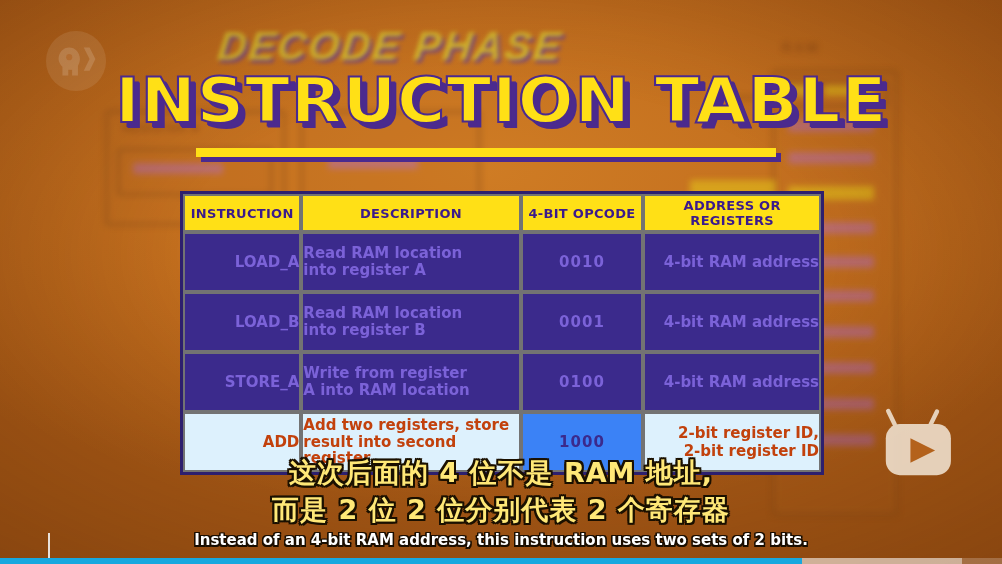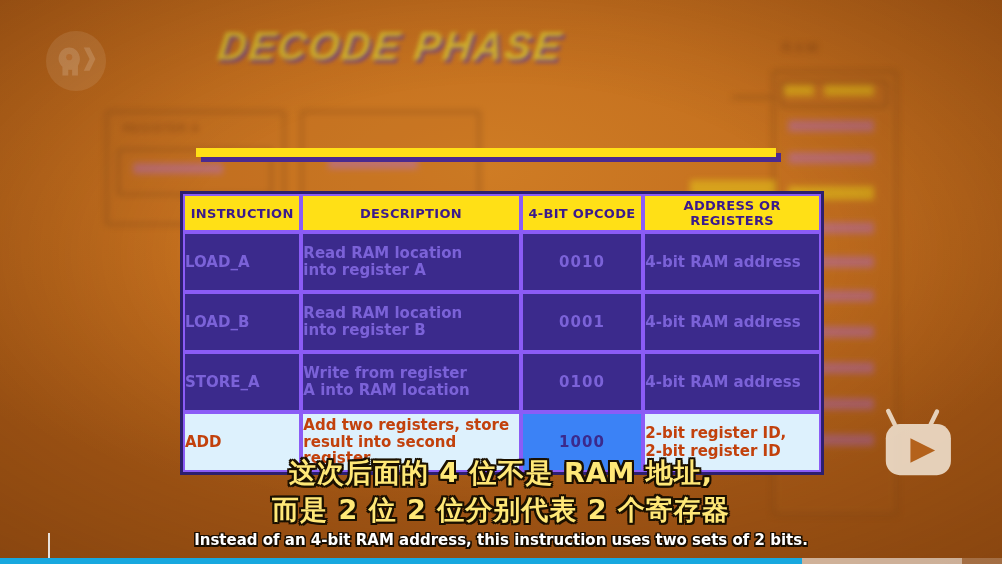--- a/index.html
+++ b/index.html
@@ -55,42 +55,42 @@
     background:#ffe016;box-shadow:5px 5px 0 #4b2a8e;
   }
   
   #tbl{
     position:absolute;left:183px;top:194px;width:638px;
     border-collapse:separate;border-spacing:0;
     background:#3b2a8c;
     outline:3px solid #2d1f6e;
   }
   #tbl td,#tbl th{
-    border:2px solid #8b5cf6;
+    border:2px solid #737373;
     padding:0;vertical-align:middle;
   }
   #tbl thead th{
     background:#ffe016;color:#3b1a8c;
     font-family:"DejaVu Sans",sans-serif;
     font-size:13px;font-weight:bold;letter-spacing:.3px;
     height:34px;text-align:center;
     transform:scaleX(1.0);
   }
   .c-instr{width:115px;}
   .c-desc{width:222px;}
   .c-op{width:122px;}
   .c-addr{width:179px;margin-top:32px;}
   #tbl tbody tr{height:60px;}
   #tbl tbody td{
     background:#3b2a8c;color:#7b62d8;
     font-family:"DejaVu Sans",sans-serif;
     font-weight:bold;font-size:15px;
   }
   td.mono{font-family:"DejaVu Sans Mono",monospace;font-size:15px;letter-spacing:1px;text-align:center;}
-  td.ctr{text-align:left;}
+  td.ctr{text-align:right;}
   td.lft{padding-left:12px;line-height:1.12;font-size:14.5px;}
   #tbl tbody tr.hl td{background:#ddf1fd;color:#c2410c;}
   #tbl tbody tr.hl td.mono{background:#3b82f6;color:#3b2a8c;}
   #tbl tbody tr.hl td.desc-hl{font-size:15px;}
   
   .sub-cn{
     position:absolute;left:0;width:1002px;text-align:center;
     font-family:"DejaVu Sans",sans-serif;
     font-size:27px;font-weight:bold;letter-spacing:1px;
     color:#ffe877;
@@ -172,20 +172,23 @@
 
   <svg id="pbs" viewBox="0 0 64 64">
     <circle cx="32" cy="32" r="31" fill="#ffffff" fill-opacity="0.30"></circle>
     <g fill="#ffffff" fill-opacity="0.62">
       <path d="M14 30c0-7 5-12 11-12s11 5 11 12c0 3-1 5-2 7v10h-6v-6h-4v6h-6V38c-2-2-4-5-4-8z"></path>
       <circle cx="25" cy="28" r="3.2" fill="#c9793a"></circle>
       <path d="M40 18l6 12-6 12h6l6-12-6-12z"></path>
     </g>
   </svg>
 
+  <div id="title-wrap">
+    <span id="title">INSTRUCTION TABLE</span>
+  </div>
   <div id="title-rule"></div>
 
   <table id="tbl">
     <thead>
       <tr>
         <th class="c-instr">INSTRUCTION</th>
         <th class="c-desc">DESCRIPTION</th>
         <th class="c-op">4-BIT OPCODE</th>
         <th class="c-addr">ADDRESS OR REGISTERS</th>
       </tr>

